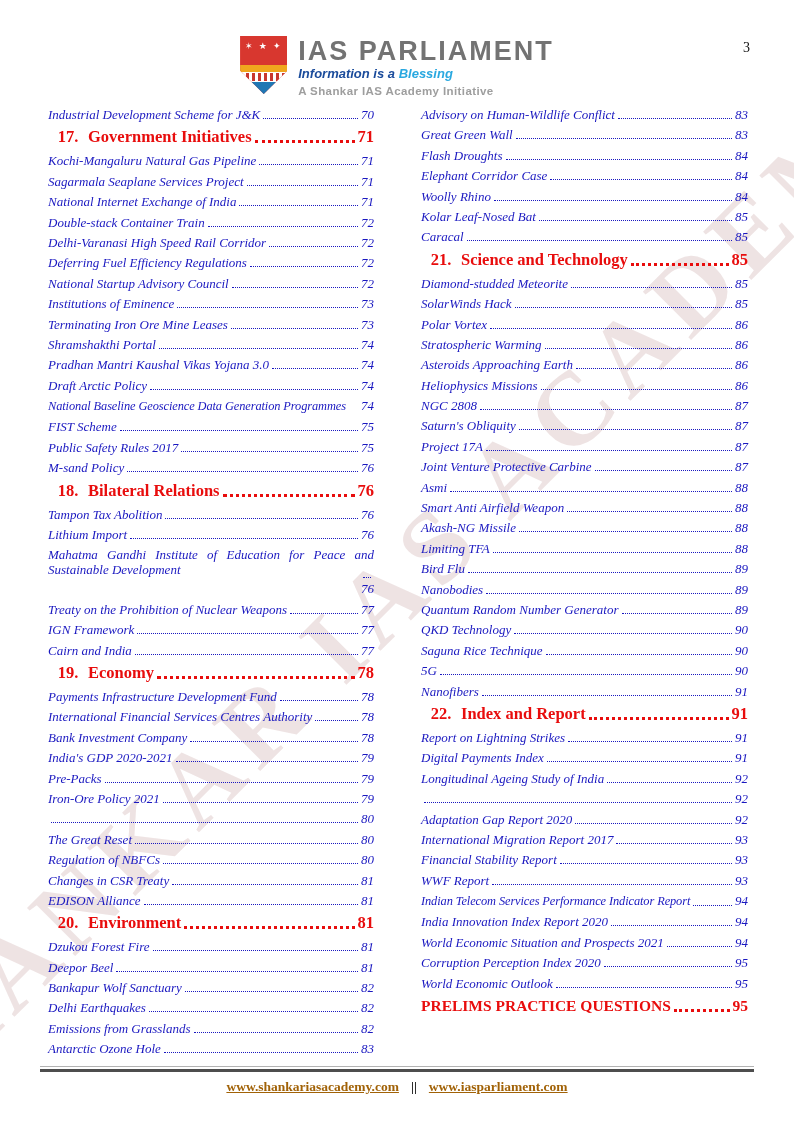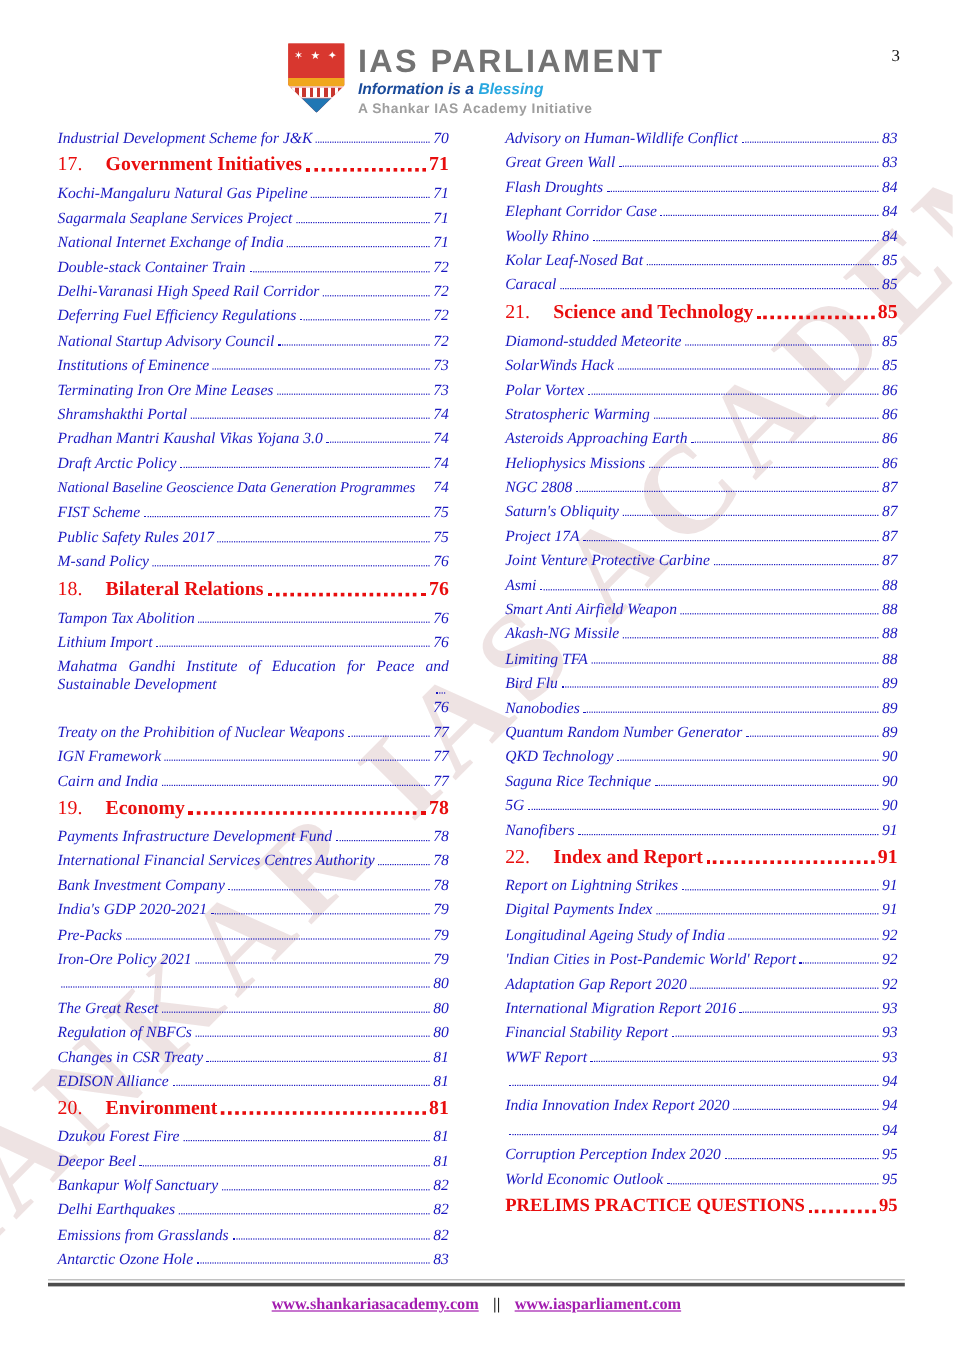--- a/index.html
+++ b/index.html
@@ -67,39 +67,39 @@
     flex:1 1 auto; min-width:8px; align-self:flex-end;
     border-bottom:1.6px dotted #1a18c0; margin:0 3px 3px 3px;
   }
   .entry.no-dots .leader { border-bottom:none; min-width:0; margin:0 1px; }
   .entry.tight .title { white-space:nowrap; font-size:12.4px; letter-spacing:-0.1px; }
   .entry.wrap { align-items:flex-end;flex-direction:column; }
   .entry.wrap .title { text-align:justify; }
 
   .entry.section { margin-top:2px; margin-bottom:7px; line-height:19px; }
   .entry.section .num {
-    flex:none; width:40px; font-style:normal; font-weight:normal;
-    font-size:16.5px; color:#e80d0d;
+    flex:none; width:40px; font-style:normal; font-weight:bold;
+    font-size:16.5px; color:#e80d0d;text-align:center;
   }
   .entry.section .title, .entry.section .page-num {
     font-style:normal; font-weight:bold; font-size:16.5px; color:#e80d0d;text-align:center;
   }
   .entry.section .leader { border-bottom:3px dotted #e80d0d; margin-bottom:3px; }
   .entry.section.caps .title, .entry.section.caps .page-num { font-size:15.5px; }
 
   
   .footer-rule { position:absolute; left:40px; width:714px; }
   .footer-rule .thin  { height:1px; background:#b3b3b3; }
   .footer-rule .thick { height:3px; background:#4d4d4d; margin-top:2px; }
   .footer-links {
     position:absolute; top:1079px; left:0; width:100%;
     text-align:center; font-family:"Liberation Serif", serif;
     font-weight:bold; font-size:13.5px;
   }
-  .footer-links a { color:#a21caf; text-decoration:underline; cursor:pointer; }
+  .footer-links a { color:#a16207; text-decoration:underline; cursor:pointer; }
   .footer-links .sep { color:#222; margin:0 12px; text-decoration:none; }
 </style>
 </head>
 <body>
 
 <div class="page">
 
   <div class="watermark">
     <span>SHANKAR IAS ACADEMY</span>
   </div>
@@ -507,54 +507,55 @@
         <span class="title">Digital Payments Index</span>
         <span class="leader"></span>
         <span class="page-num">91</span>
       </div>
       <div class="entry">
         <span class="title">Longitudinal Ageing Study of India</span>
         <span class="leader"></span>
         <span class="page-num">92</span>
       </div>
       <div class="entry">
-        <span class="title">'Indian Cities in Post-Pandemic World' Report</span>
         <span class="leader"></span>
         <span class="page-num">92</span>
       </div>
       <div class="entry">
         <span class="title">Adaptation Gap Report 2020</span>
         <span class="leader"></span>
         <span class="page-num">92</span>
       </div>
       <div class="entry">
-        <span class="title">International Migration Report 2016</span>
+        <span class="title">International Migration Report 2017</span>
         <span class="leader"></span>
         <span class="page-num">93</span>
       </div>
       <div class="entry">
         <span class="title">Financial Stability Report</span>
         <span class="leader"></span>
         <span class="page-num">93</span>
       </div>
       <div class="entry">
         <span class="title">WWF Report</span>
         <span class="leader"></span>
         <span class="page-num">93</span>
       </div>
       <div class="entry tight">
+        <span class="title">Indian Telecom Services Performance Indicator Report</span>
         <span class="leader"></span>
         <span class="page-num">94</span>
       </div>
       <div class="entry">
         <span class="title">India Innovation Index Report 2020</span>
         <span class="leader"></span>
         <span class="page-num">94</span>
       </div>
       <div class="entry">
+        <span class="title">World Economic Situation and Prospects 2021</span>
         <span class="leader"></span>
         <span class="page-num">94</span>
       </div>
       <div class="entry">
         <span class="title">Corruption Perception Index 2020</span>
         <span class="leader"></span>
         <span class="page-num">95</span>
       </div>
       <div class="entry">
         <span class="title">World Economic Outlook</span>

